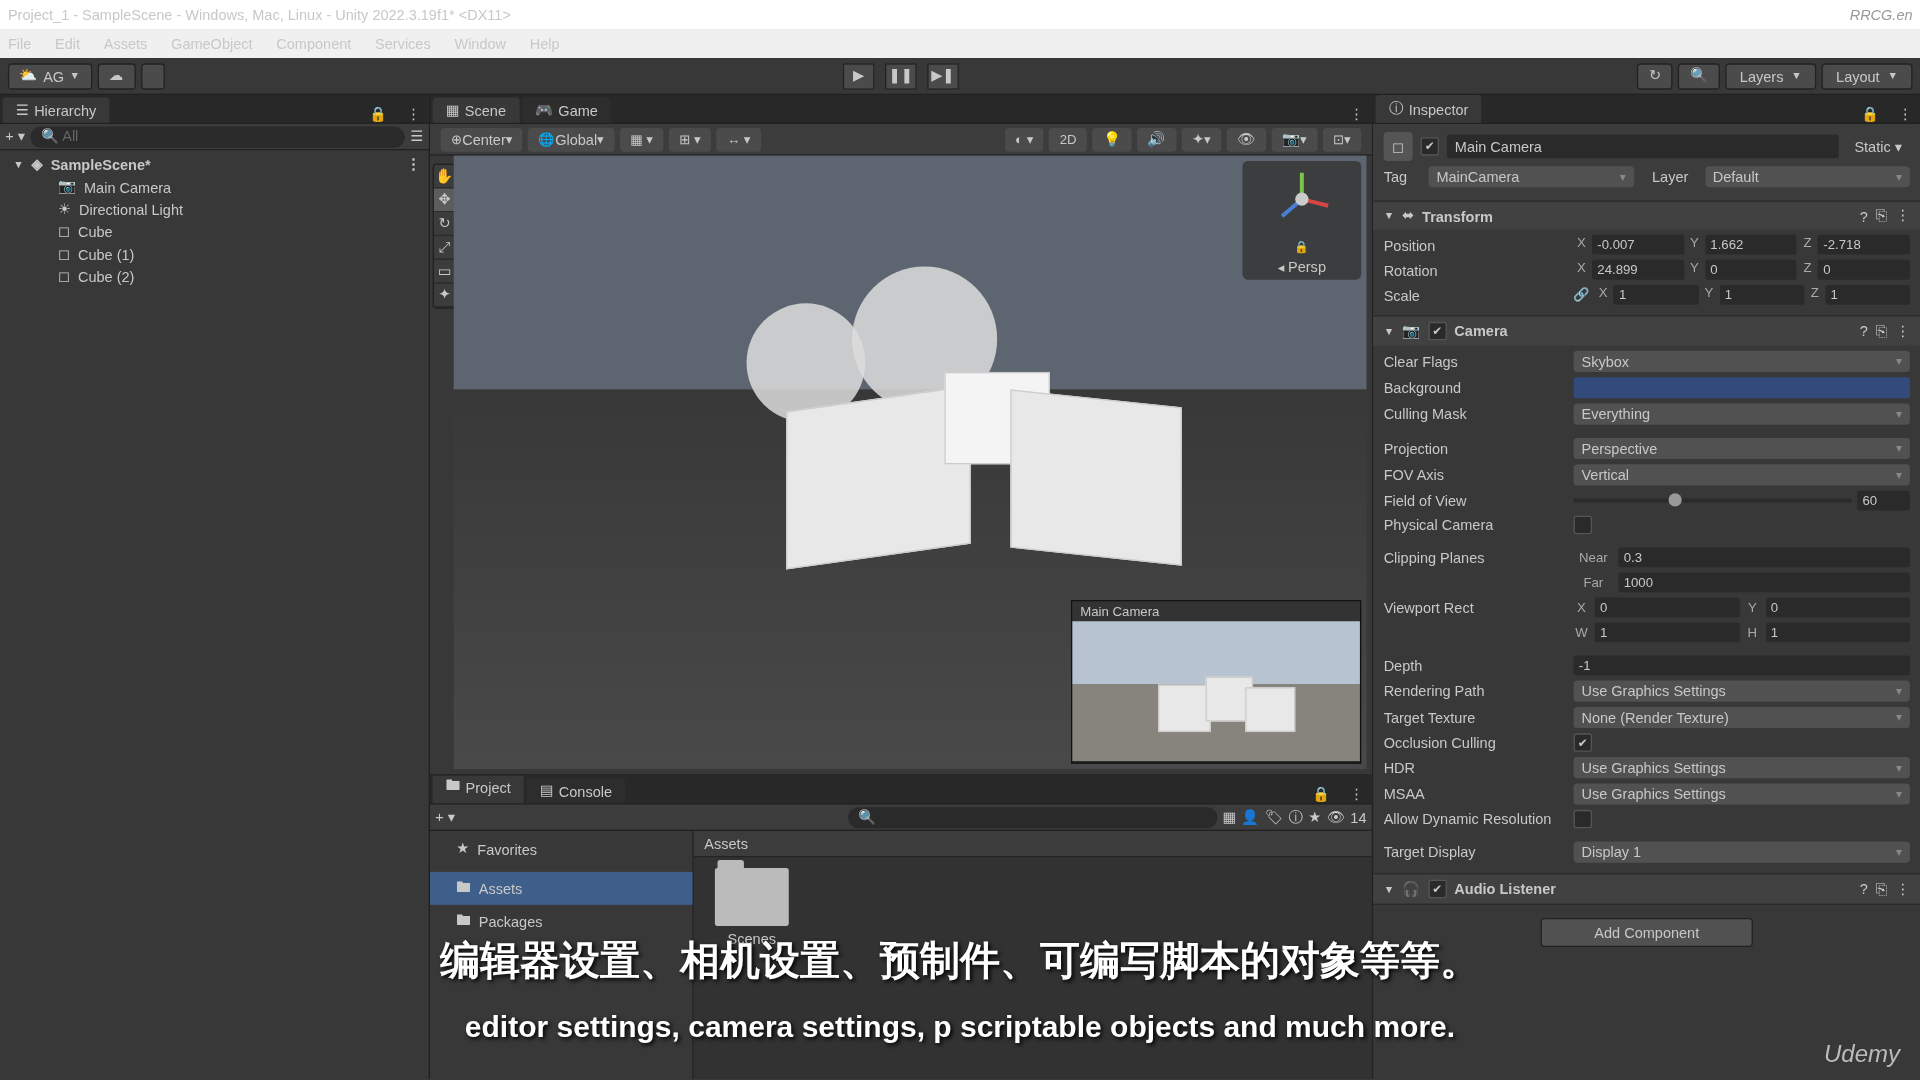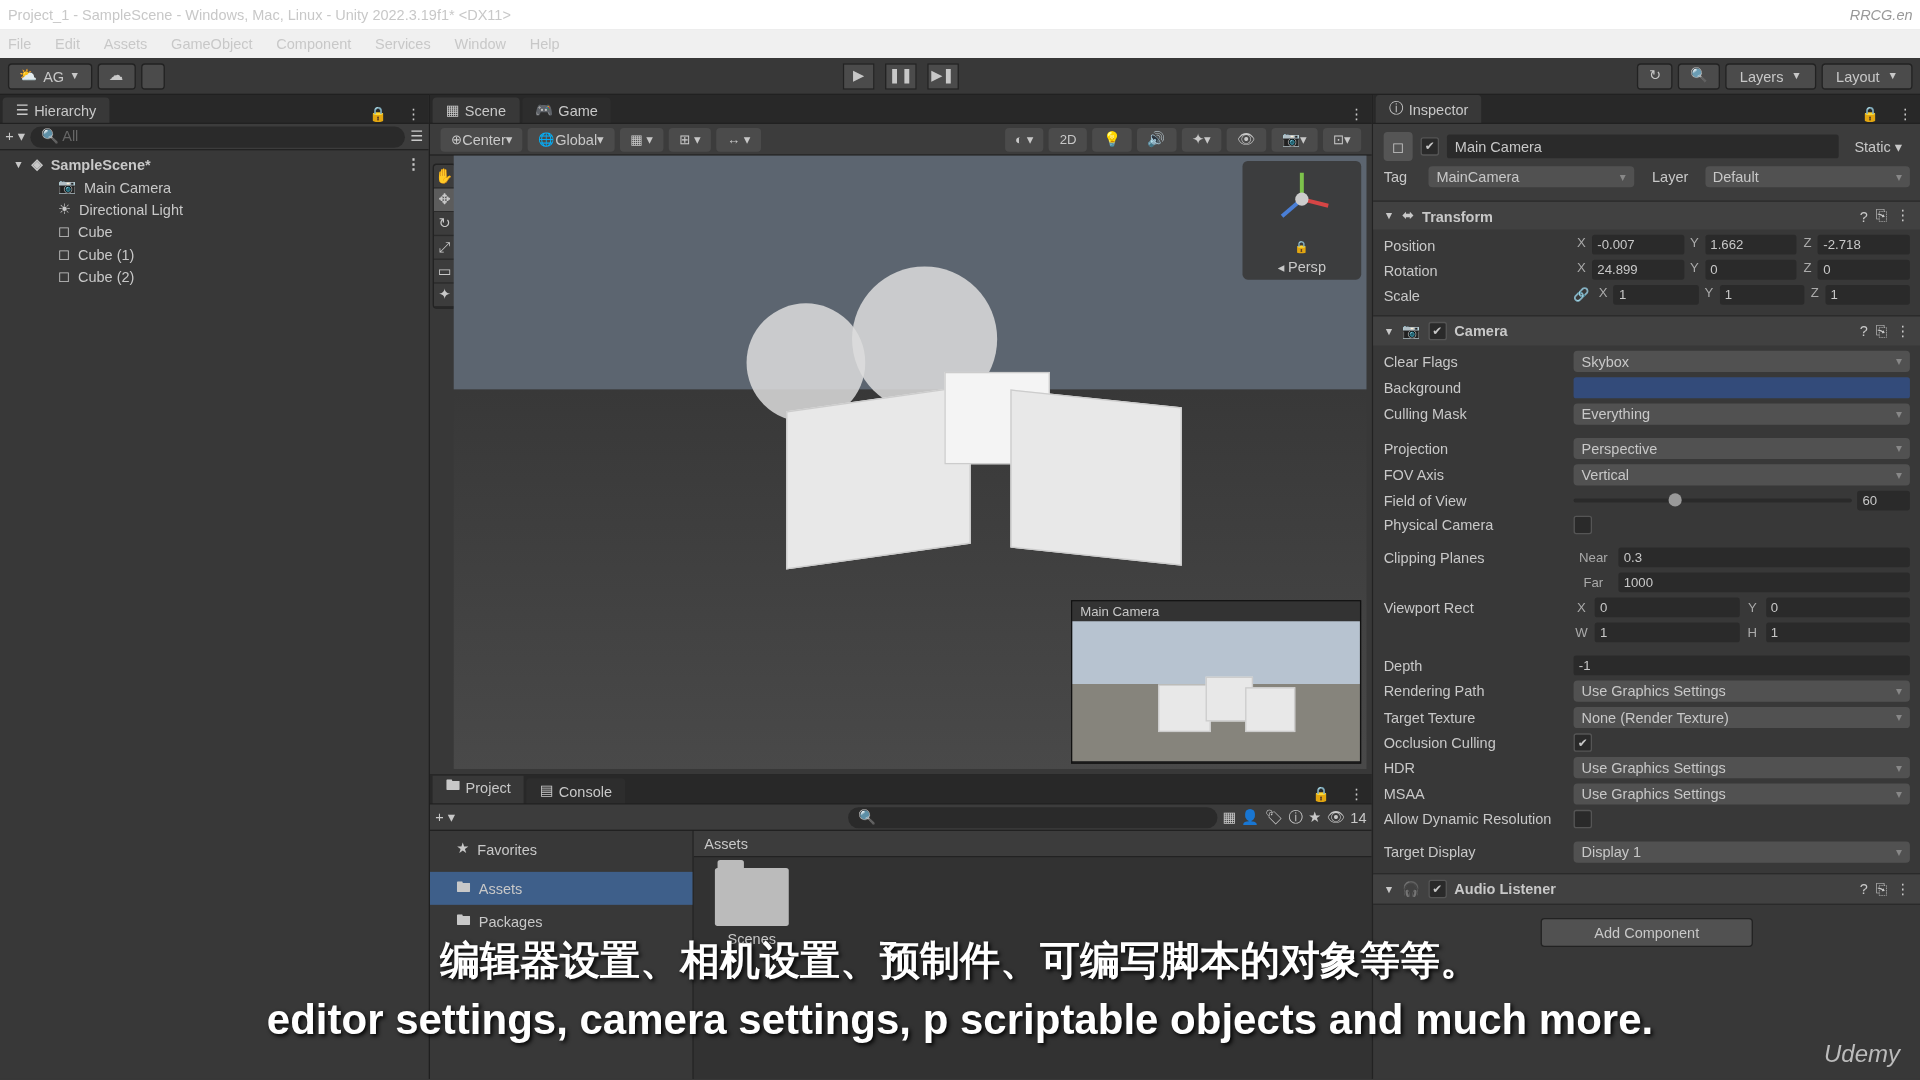--- a/index.html
+++ b/index.html
@@ -91,21 +91,21 @@
 
 .gizmo-box { position:absolute; top:4px; right:4px; width:90px; height:90px; background:rgba(56,56,56,0.9); border-radius:4px; display:flex; flex-direction:column; align-items:center; justify-content:center; gap:4px; }
 .persp-label { font-size:10px; }
 
 .cam-preview { position:absolute; right:4px; bottom:4px; width:220px; height:124px; background:#2a2a2a; border:1px solid #111; }
 .cam-preview-title { padding:2px 6px; font-size:10px; background:#333; }
 .cam-preview-body { height:calc(100% - 16px); background:linear-gradient(#b7c3d0 0%, #b7c3d0 45%, #86847c 45.2%, #86847c 100%); position:relative; }
 
 
 .subtitle-cn { position:absolute; bottom:92px; left:0; right:0; text-align:center; font-size:40px; color:#fff; font-weight:bold; text-shadow:2px 2px 4px #000; z-index:100; }
-.subtitle-en { position:absolute; bottom:36px; left:0; right:0; text-align:center; font-size:42px; color:#fff; font-weight:bold; text-shadow:2px 2px 4px #000; z-index:100; }
+.subtitle-en { position:absolute; bottom:36px; left:0; right:0; text-align:center; font-size:30px; color:#fff; font-weight:bold; text-shadow:2px 2px 4px #000; z-index:100; }
 .watermark-br { position:absolute; bottom:12px; right:20px; font-size:24px; color:#bbb; font-style:italic; z-index:100; }
 
 .search-field { background:#2a2a2a; border-radius:10px; padding:1px 8px; flex:1; height:16px; }
 svg { display:block; }
 </style>
 </head>
 <body>
 
 <div class="scale">
 

